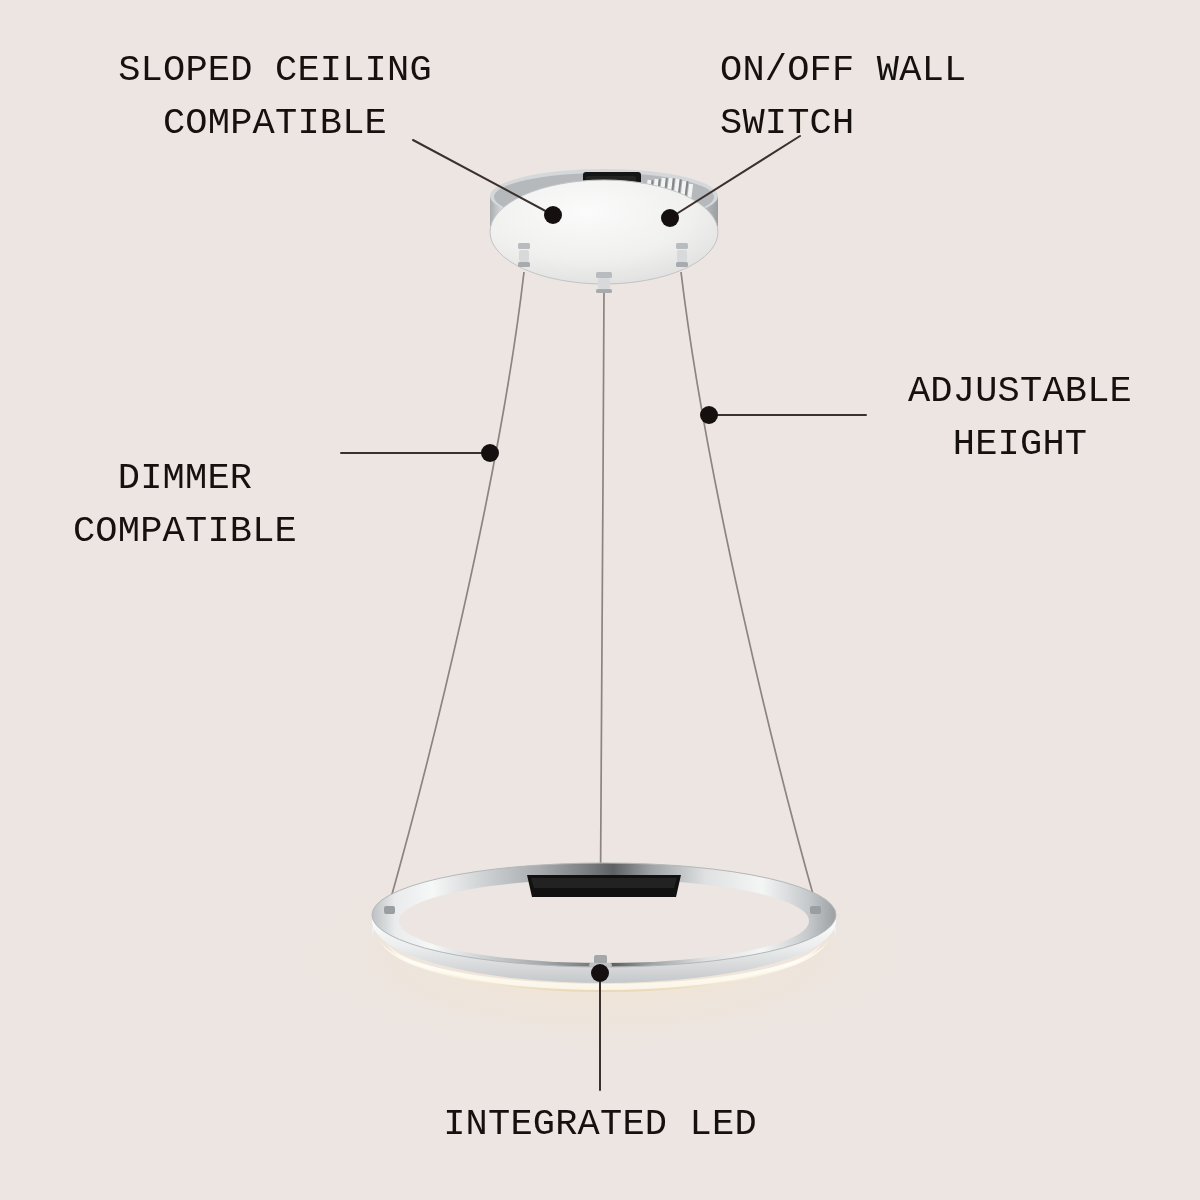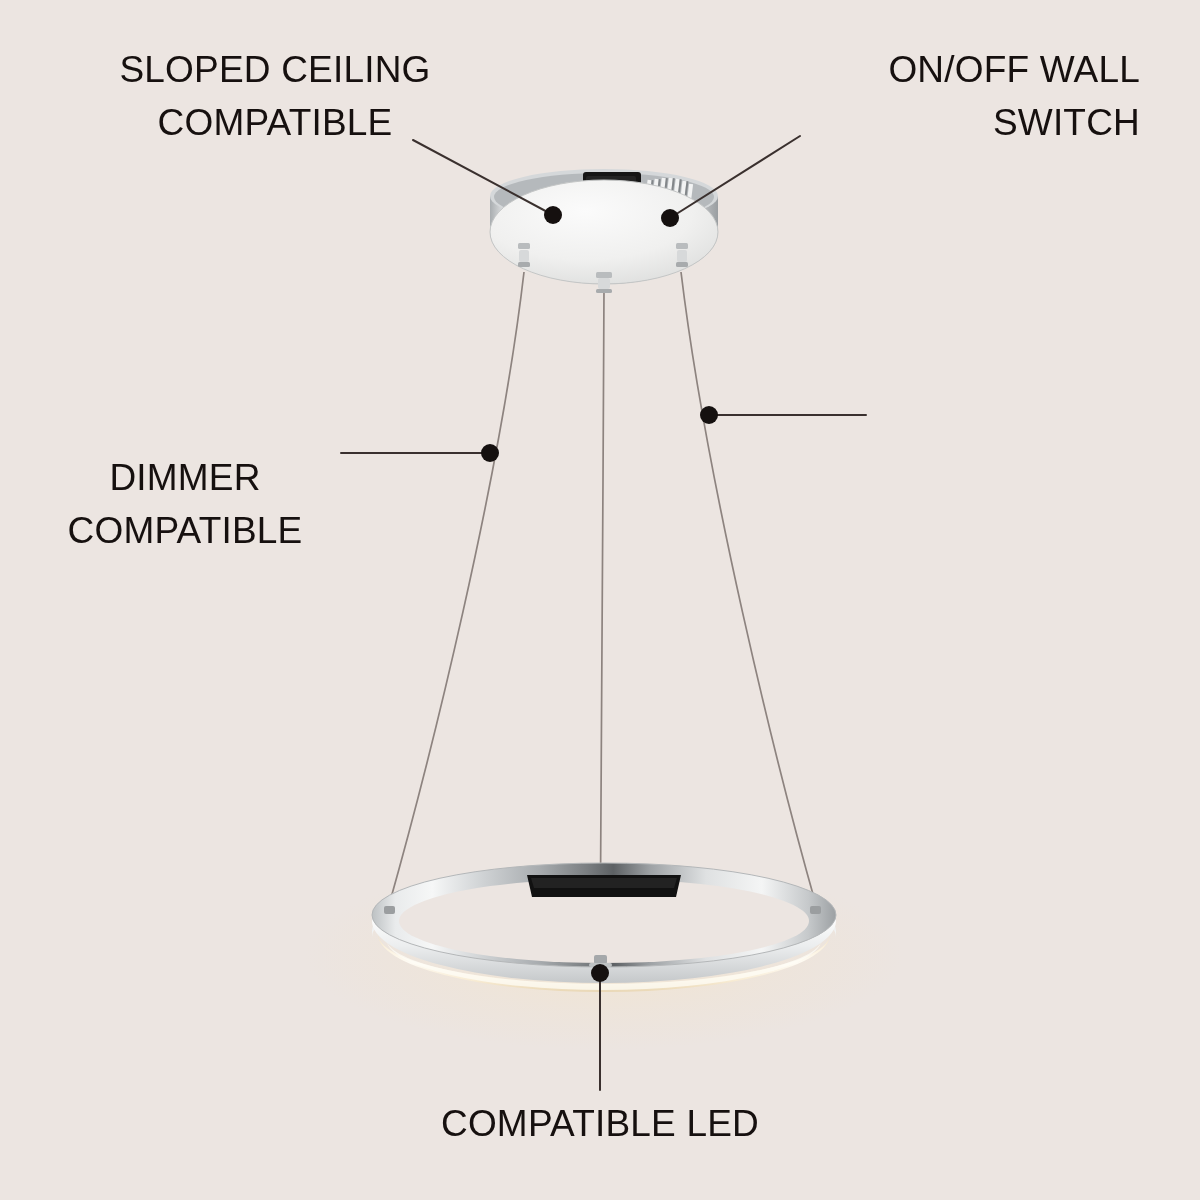--- a/index.html
+++ b/index.html
@@ -19,30 +19,30 @@
   #art {
     position: absolute;
     left: 0; top: 0;
     width: 1200px;
     height: 1200px;
     display: block;
   }
   .callout-label {
     position: absolute;
     color: #16100f;
-    font-family: Liberation Sans, sans-serif;
+    font-family: Liberation Mono, monospace;
     font-weight: 400;
     font-size: 37px;
     line-height: 1.42;
     letter-spacing: 0.2px;
     white-space: pre-line;
     margin: 0;
   }
   .lbl-sloped   { left: 15px;  top: 44px;  width: 520px; text-align: center; }
-  .lbl-switch   { left: 720px; top: 44px;  width: 420px; text-align: right; }
+  .lbl-switch   { left: 720px; top: 44px;  width: 420px; text-align: left; }
   .lbl-adjust   { left: 855px; top: 365px; width: 330px; text-align: center; }
   .lbl-dimmer   { left: 20px;  top: 412px; width: 330px; text-align: center; margin-top: 40px; }
   .lbl-led      { left: 330px; top: 1098px; width: 540px; text-align: center; }
 </style>
 </head>
 <body>
 
 <div id="stage">
 
   <svg id="art" viewBox="0 0 1200 1200" xmlns="http://www.w3.org/2000/svg">
@@ -228,19 +228,21 @@
       <circle cx="600" cy="973" r="9"></circle>
     </g>
   </svg>
 
   <div class="callout-label lbl-sloped">SLOPED CEILING
 COMPATIBLE</div>
 
   <div class="callout-label lbl-switch">ON/OFF WALL
 SWITCH</div>
 
+  <div class="callout-label lbl-adjust">ADJUSTABLE
+HEIGHT</div>
 
   <div class="callout-label lbl-dimmer">DIMMER
 COMPATIBLE</div>
 
-  <div class="callout-label lbl-led">COMPATIBLE LED</div>
+  <div class="callout-label lbl-led">INTEGRATED LED</div>
 
 </div>
 
 </body></html>

